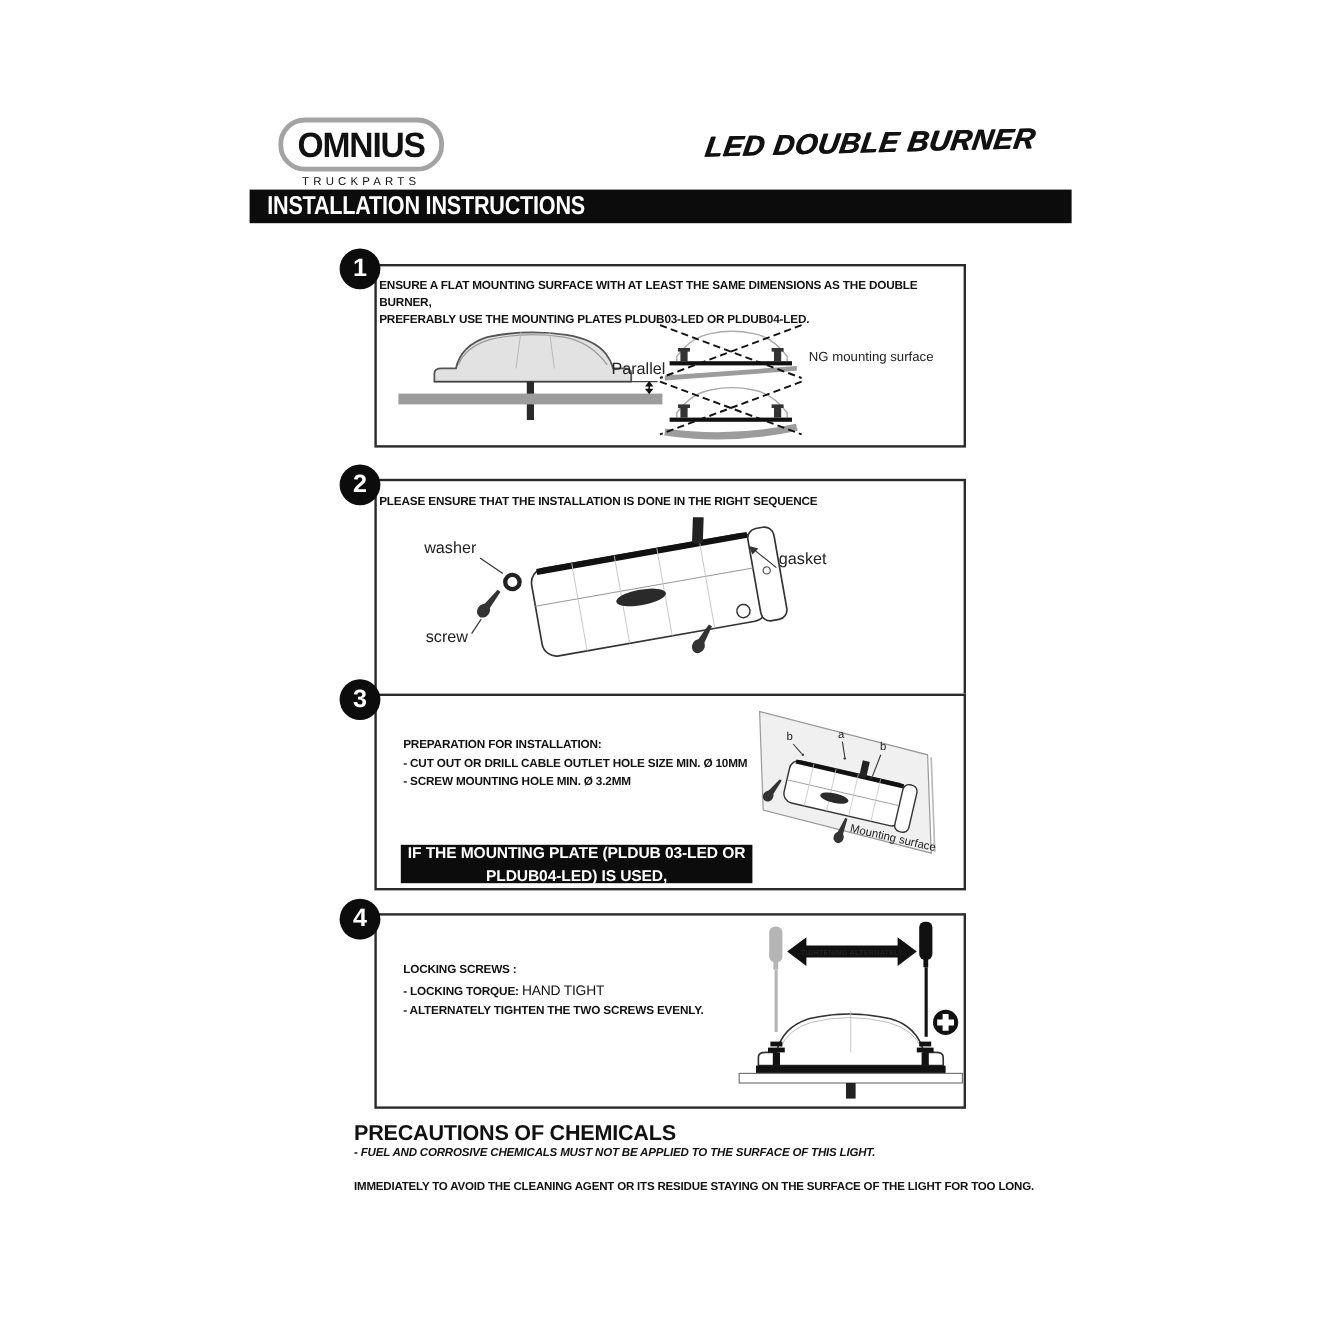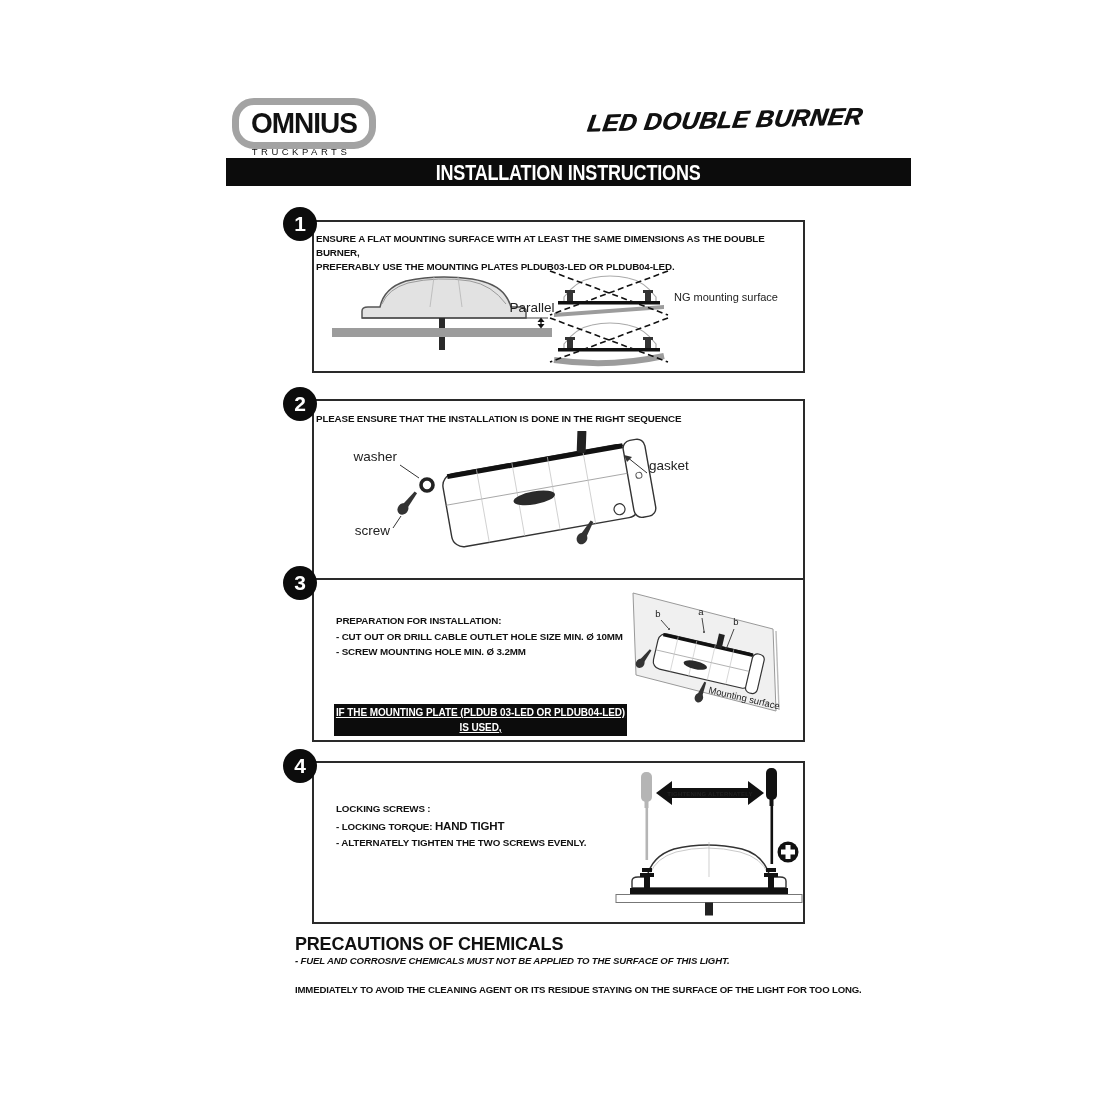--- a/index.html
+++ b/index.html
@@ -3,53 +3,53 @@
 <meta charset="utf-8">
 <style>
   html,body{margin:0;padding:0;background:#fff;}
   #page{
     position:relative;width:1100px;height:1100px;background:#ffffff;
     font-family:"Liberation Sans",sans-serif;color:#111;overflow:hidden;
   }
   
   .logo-box{
     position:absolute;left:232px;top:98px;width:130px;height:37px;
-    border:7px solid #a3a3a3;border-radius:22px;display:flex;align-items:center;justify-content:center;
+    border:4px solid #a3a3a3;border-radius:22px;display:flex;align-items:center;justify-content:center;
   }
   .logo-text{font-size:28px;font-weight:900;letter-spacing:-1px;transform:scaleY(1.05);}
   .logo-sub{
     position:absolute;left:232px;top:146px;width:138px;text-align:center;
     font-size:9.5px;font-weight:400;letter-spacing:3.5px;
   }
   .product-name{
     position:absolute;right:238px;top:106px;white-space:nowrap;
     font-size:24px;font-weight:900;font-style:italic;letter-spacing:.5px;
     transform:skewX(-10deg) rotate(-1.5deg);text-shadow:.7px 0 #111;
   }
   .title-bar{
     position:absolute;left:208px;top:158px;width:685px;height:28px;background:#0c0c0c;
-    display:flex;align-items:center;justify-content:center;margin-left:18px;
+    display:flex;align-items:center;
   }
   .title-bar span{color:#fff;font-size:20px;font-weight:700;letter-spacing:-.2px;transform:scaleX(.9) scaleY(1.08);white-space:nowrap;}
   
   .step-box{position:absolute;left:312px;width:493px;border:2px solid #2a2a2a;background:#fff;box-sizing:border-box;}
   .step-num{
     position:absolute;left:283px;width:34px;height:34px;border-radius:50%;background:#0c0c0c;color:#fff;
     display:flex;align-items:center;justify-content:center;font-size:21px;font-weight:900;z-index:3;
   }
   .step-center-text{
     position:absolute;left:2px;right:2px;
     font-size:9.8px;font-weight:700;line-height:1.45;letter-spacing:-.15px;
   }
   .step-left-text{position:absolute;font-size:9.8px;font-weight:700;line-height:1.6;letter-spacing:-.15px;white-space:nowrap;}
-  .hand-tight{font-size:11.5px;font-weight:700;}
+  .hand-tight{font-size:11.5px;font-weight:400;}
   .note-box{
     position:absolute;background:#0c0c0c;color:#fff;display:flex;flex-direction:column;
     align-items:center;justify-content:center;text-align:center;
-    font-size:10px;font-weight:700;line-height:1.5;letter-spacing:-.1px;text-decoration:underline;
+    font-size:13px;font-weight:700;line-height:1.5;letter-spacing:-.1px;
   }
   .diagram{position:absolute;}
   
   .prec-heading{position:absolute;left:295px;top:934px;font-size:18px;font-weight:700;letter-spacing:-.2px;}
   .prec-line{position:absolute;left:295px;font-size:9.6px;font-weight:700;letter-spacing:-.15px;white-space:nowrap;}
   
   svg text{font-family:"Liberation Sans",sans-serif;fill:#222;}
 </style>
 </head>
 <body>

